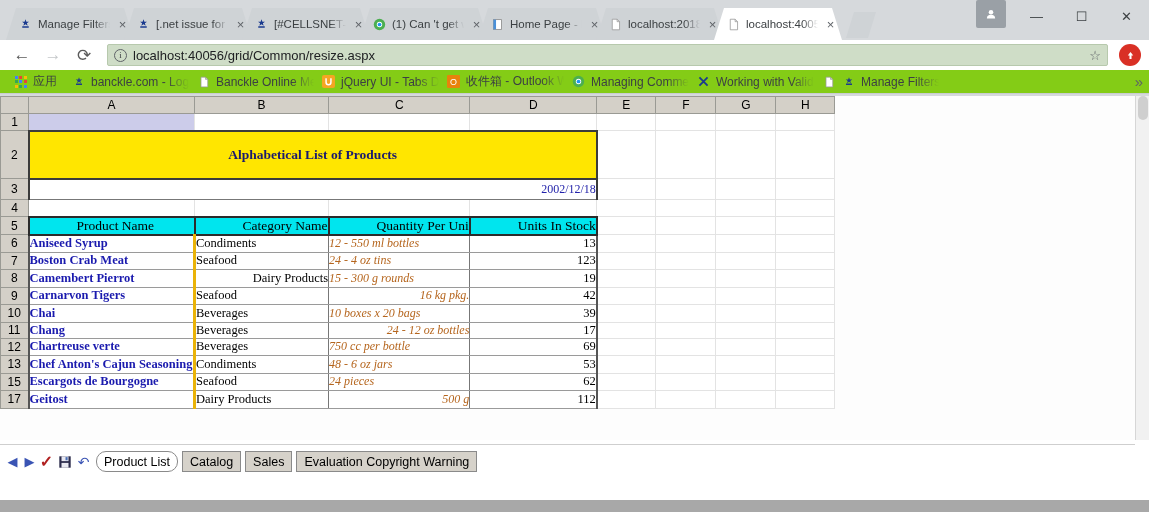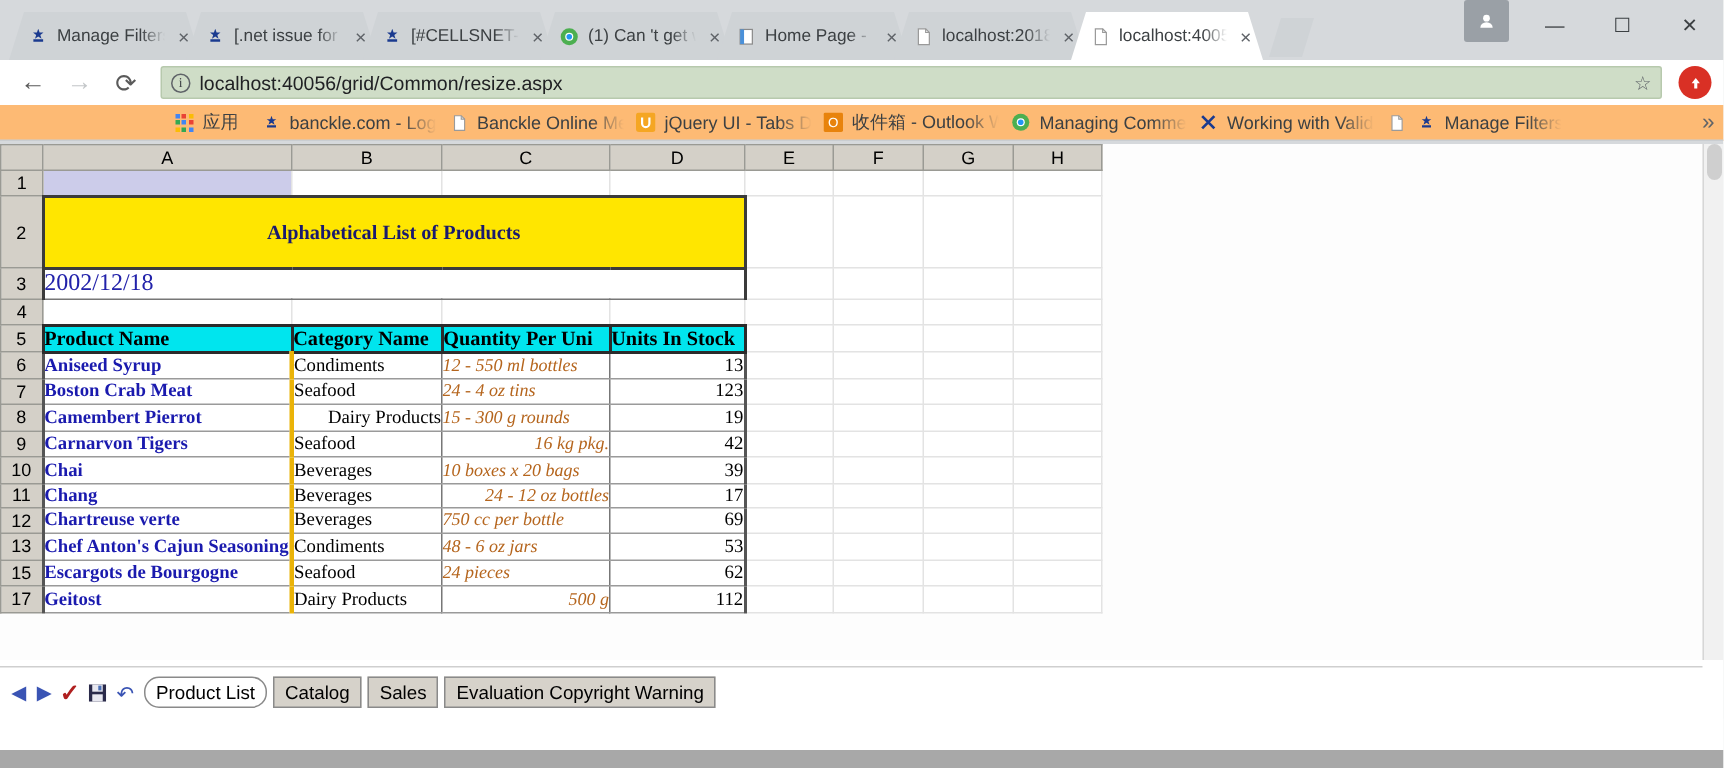--- a/index.html
+++ b/index.html
@@ -80,24 +80,23 @@
   .omnibox .url { font-size:13px; color:#202124; white-space:nowrap; }
   .omnibox .star { margin-left:auto; font-size:13px; color:#5f6368; }
   .ext-btn {
     width:22px; height:22px; border-radius:50%; background:#d93025;
     color:#fff; font-size:11px; display:flex; align-items:center;
     justify-content:center; flex:none; margin-left:2px;
   }
 
   
   .bookmarks {
-    height:24px; background:#fdba74; display:flex; align-items:center;
+    height:24px; background:#84cc16; display:flex; align-items:center;
     padding:0 6px; gap:0px; border-bottom:1px solid #c9cdd1;
     position:relative;
-    justify-content:center;
   }
   .bm {
     display:flex; align-items:center; gap:5px; padding:0 7px;
     font-size:12px; color:#3c4043; white-space:nowrap; max-width:125px;
     overflow:hidden;
     mask-image:linear-gradient(to right,#000 82%,transparent 100%);
     -webkit-mask-image:linear-gradient(to right,#000 82%,transparent 100%);
   }
   .bm .ic { width:15px; height:15px; flex:none; display:flex;
             align-items:center; justify-content:center; font-size:11px; }
@@ -130,27 +129,27 @@
     font-size:12.5px; padding:0 2px; overflow:hidden; white-space:nowrap;
     font-family:"Liberation Serif", serif; vertical-align:middle;
   }
   .cell.blank { border-color:#e3e3e3; }
   .cell.selected { background:#ccccea; border:1px solid #e3e3e3; }
   .cell.title-band {
     background:#ffe600; border:2px solid #3b3b3b;
     text-align:center; font-weight:bold; color:#1a1a6e; font-size:13.5px;
   }
   .cell.date-cell {
-    color:#2222aa; font-size:16px;
+    text-align:right; color:#2222aa; font-size:12px;
     border-top:2px solid #3b3b3b; border-left:2px solid #3b3b3b;
     border-right:2px solid #3b3b3b; border-bottom:1px solid #777;
   }
   .cell.hdr {
-    background:#00e5ee; font-weight:bold; color:#000; font-size:13.5px;
-    border:2px solid #2b2b2b; border-bottom:2px solid #2b2b2b;
+    background:#00e5ee; font-weight:normal; color:#000; font-size:13.5px;
+    border:2px solid #2b2b2b; border-bottom:2px solid #2b2b2b;padding-left:47px;
   }
   .cell.prod {
     font-weight:bold; color:#1a1aae; font-size:12.5px;
     border-left:2px solid #555; border-right:3px solid #eab308;
     border-bottom:1px solid #9a9a9a;
   }
   .cell.cat {
     color:#000; font-size:12.5px;
     border-right:1px solid #777; border-bottom:1px solid #9a9a9a;
   }

